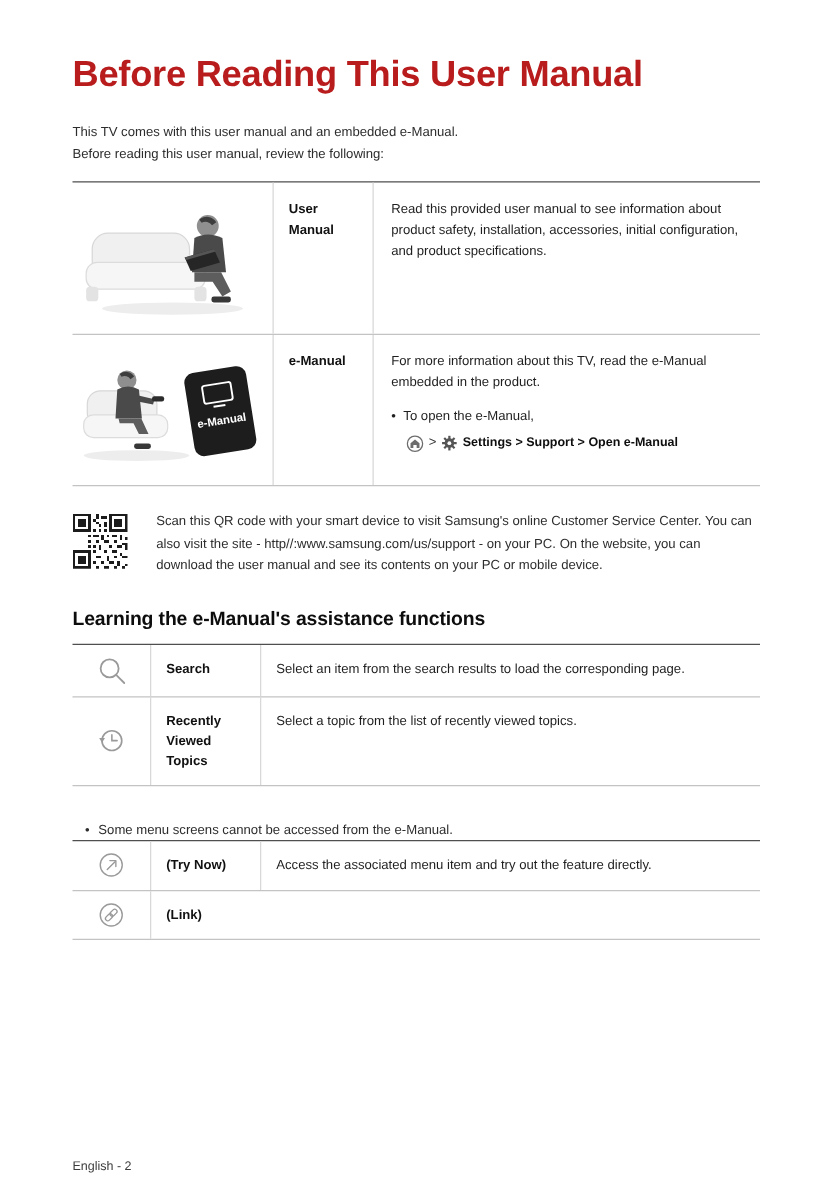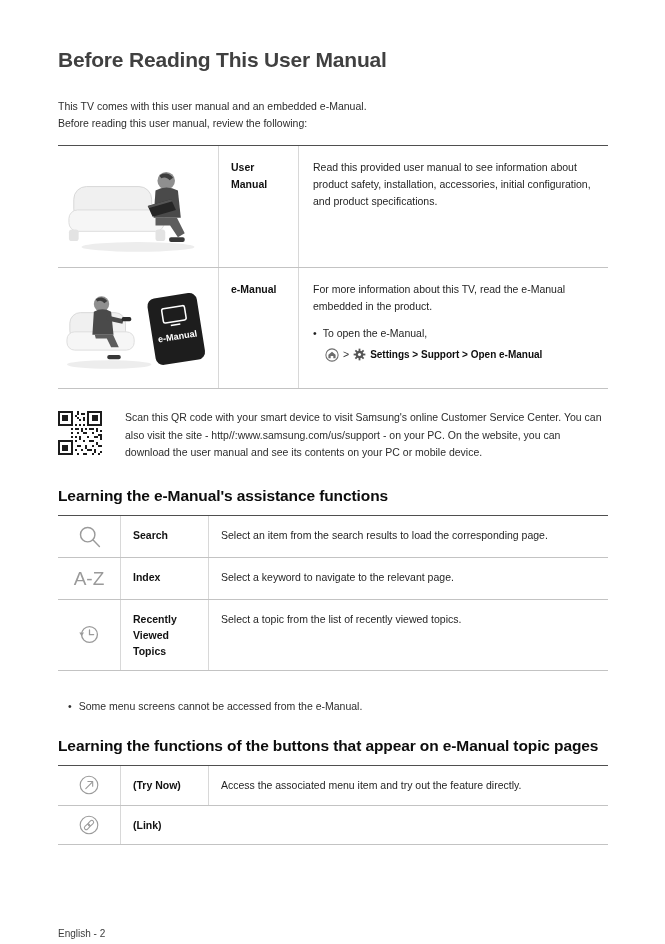--- a/index.html
+++ b/index.html
@@ -4,21 +4,21 @@
 <style>
   * { margin:0; padding:0; box-sizing:border-box; }
   html,body { background:#fff; }
   body {
     width:665px; height:944px; position:relative; overflow:hidden;
     font-family:"Liberation Sans", sans-serif; color:#1f1f1f;
     -webkit-font-smoothing:antialiased;
   }
   .page { padding:46px 57px 0 58px; }
 
-  h1.title { font-size:21px; line-height:28px; font-weight:bold; color:#404040; letter-spacing:-0.2px; margin-bottom:24px; }
+  h1.title { font-size:29px; line-height:28px; font-weight:bold; color:#b91c1c; letter-spacing:-0.2px; margin-bottom:24px; }
   .intro p { font-size:10.5px; line-height:17px; color:#2d2d2d; }
   .intro { margin-bottom:13px; }
 
   
   .tbl { border-top:1px solid #4f4f4f; }
   .trow { display:flex; border-bottom:1px solid #c3c3c3; }
   .cell { padding:11px 12px; font-size:10.5px; line-height:17px; }
   .cell + .cell { border-left:1px solid #d8d8d8; }
   .label-cell { font-weight:bold; color:#111; }
 
@@ -224,46 +224,38 @@
       <div class="cell icon-cell">
         <svg width="27" height="27" viewBox="0 0 30 30">
           <circle cx="13" cy="13" r="8" fill="none" stroke="#9a9a9a" stroke-width="1.6"></circle>
           <line x1="19" y1="19" x2="26" y2="26" stroke="#9a9a9a" stroke-width="1.6" stroke-linecap="round"></line>
         </svg>
       </div>
       <div class="cell label-cell">Search</div>
       <div class="cell desc-cell">Select an item from the search results to load the corresponding page.</div>
     </div>
 
-    <div class="trow row-index">
-      <div class="cell icon-cell">
-        <span class="az-glyph">A-Z</span>
-      </div>
-      <div class="cell label-cell">Index</div>
-      <div class="cell desc-cell">Select a keyword to navigate to the relevant page.</div>
-    </div>
 
     <div class="trow row-recent">
       <div class="cell icon-cell">
         <svg width="25" height="25" viewBox="0 0 30 30">
           <circle cx="15" cy="15" r="9.5" fill="none" stroke="#9a9a9a" stroke-width="1.6"></circle>
           <polyline points="15,9.5 15,15 20,15" fill="none" stroke="#9a9a9a" stroke-width="1.5" stroke-linecap="round"></polyline>
           <polygon points="2.8,12.5 8.4,12.5 5.6,17" fill="#9a9a9a"></polygon>
         </svg>
       </div>
       <div class="cell label-cell">Recently Viewed Topics</div>
       <div class="cell desc-cell">Select a topic from the list of recently viewed topics.</div>
     </div>
   </div>
 
   <div class="note-line">
     <span>Some menu screens cannot be accessed from the e-Manual.</span>
   </div>
 
-  <h2 class="section h-buttons">Learning the functions of the buttons that appear on e-Manual topic pages</h2>
 
   <div class="tbl t3">
 
     <div class="trow">
       <div class="cell icon-cell">
         <svg width="24" height="24" viewBox="0 0 30 30">
           <circle cx="15" cy="15" r="11" fill="none" stroke="#9a9a9a" stroke-width="1.4"></circle>
           <line x1="11" y1="19.5" x2="18.8" y2="11.7" stroke="#9a9a9a" stroke-width="1.4" stroke-linecap="round"></line>
           <polyline points="13.6,10.6 19.6,10.6 19.6,16.6" fill="none" stroke="#9a9a9a" stroke-width="1.4" stroke-linecap="round" stroke-linejoin="round"></polyline>
         </svg>

